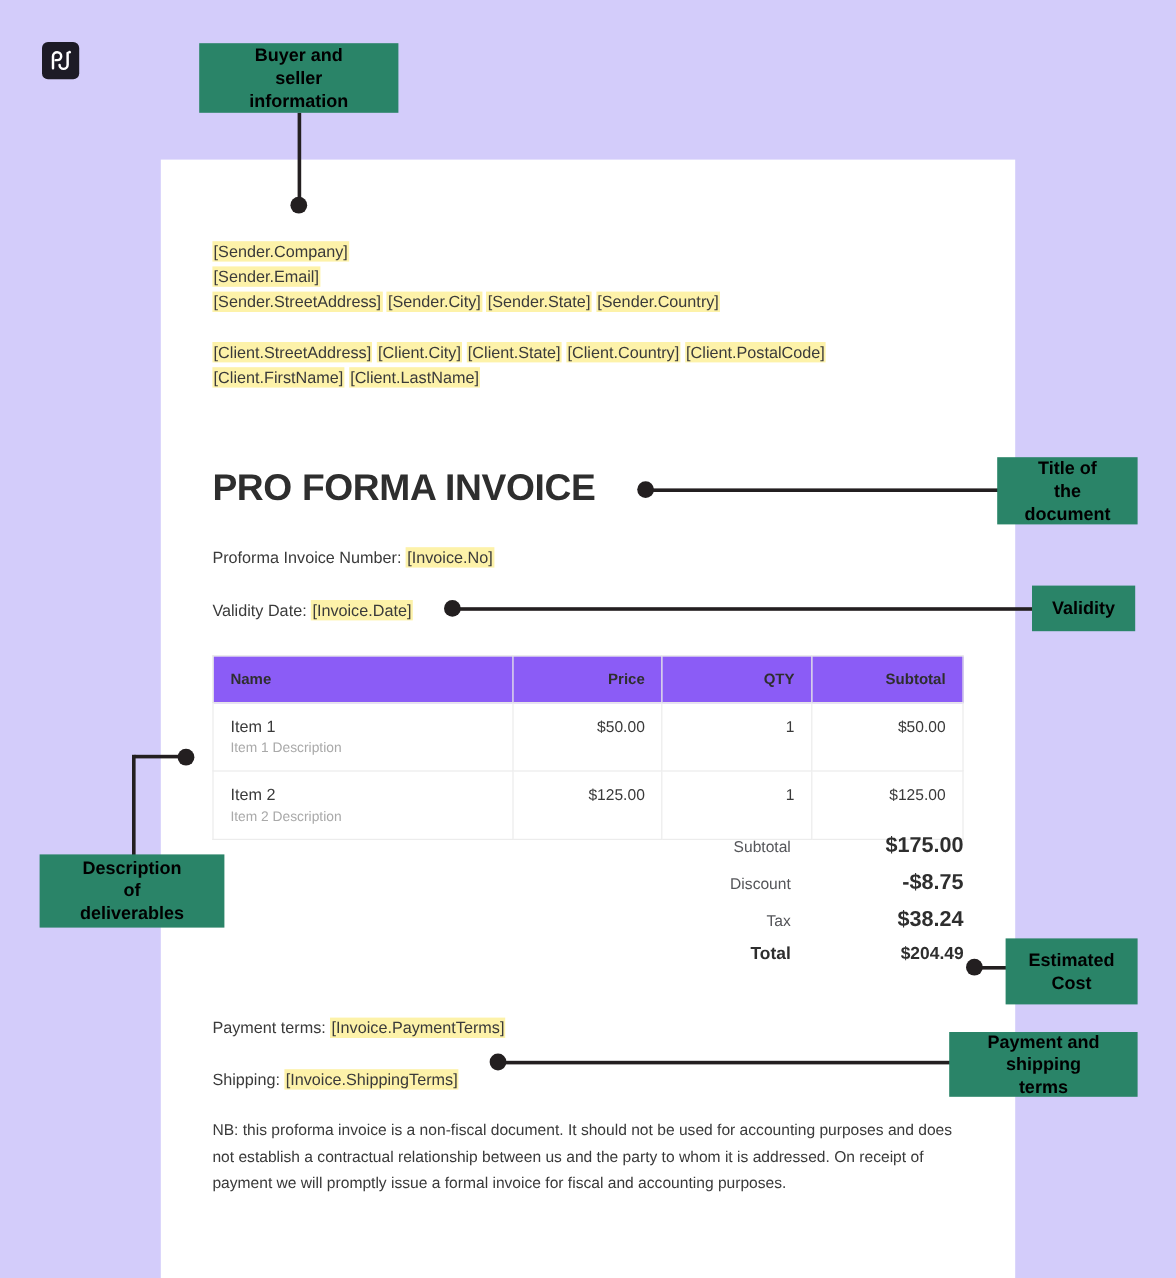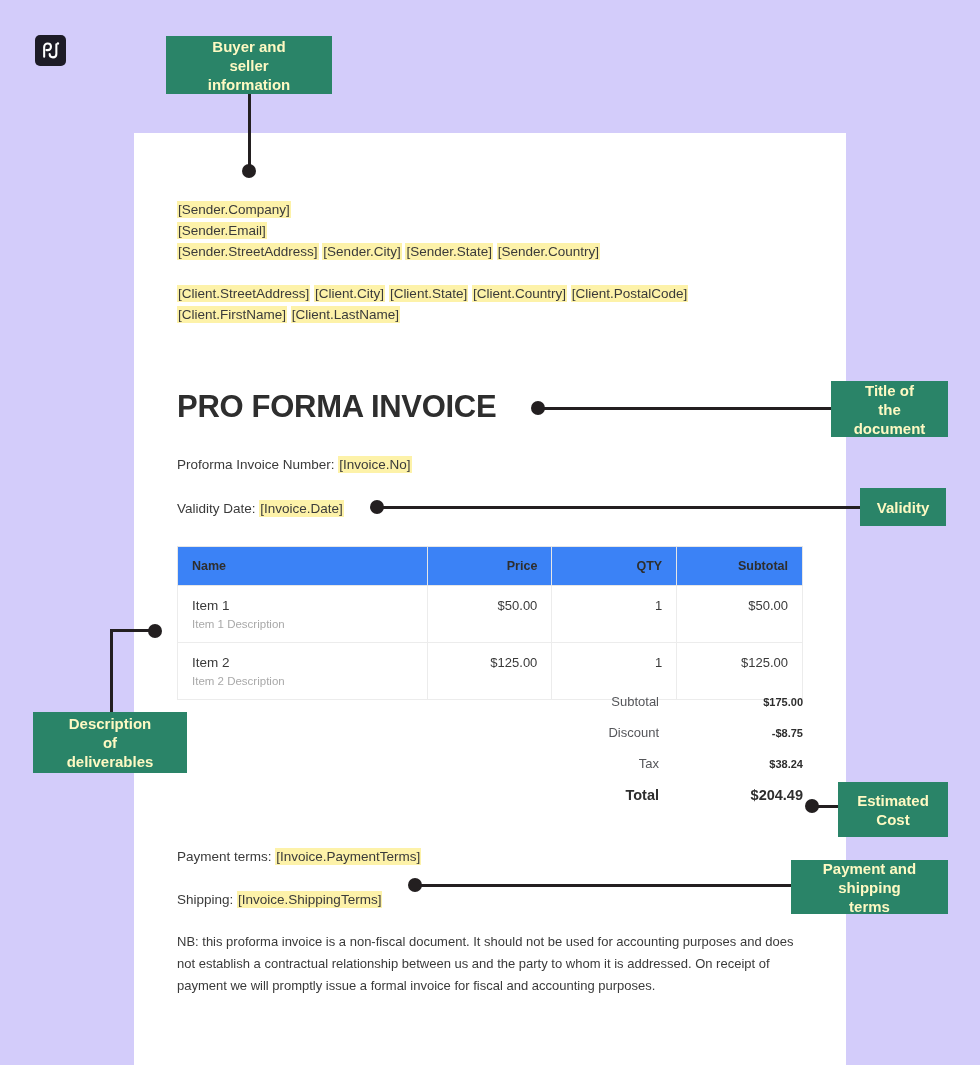--- a/index.html
+++ b/index.html
@@ -57,21 +57,21 @@
 
   
   #items-table {
     position: absolute; left: 43px; top: 413px;
     width: 626px;
     border-collapse: collapse;
     font-size: 13px;
     color: #3a3a3a;
   }
   #items-table th {
-    background: #3b82f6;
+    background: #8b5cf6;
     font-size: 12.5px;
     font-weight: bold;
     color: #2e2e2e;
     padding: 12px 14px;
     border: 1px solid #e6e6e6;
     text-align: right;
     white-space: nowrap;
   }
   #items-table th.col-name { text-align: left; }
   #items-table td {
@@ -90,39 +90,39 @@
   .w-qty { width: 125px; }
   .w-sub { width: 126px; }
 
   
   #totals { position: absolute; left: 43px; top: 561px; width: 626px; }
   .total-row {
     display: flex; justify-content: flex-end; align-items: baseline;
     height: 31px;
   }
   .total-label { width: 250px; text-align: right; font-size: 13px; color: #55565a; padding-right: 18px; }
-  .total-value { width: 126px; text-align: right; font-size: 11px; font-weight: bold; color: #2e2e2e; }
+  .total-value { width: 126px; text-align: right; font-size: 18px; font-weight: bold; color: #2e2e2e; }
   .total-row.grand .total-label { font-size: 14.5px; font-weight: bold; color: #2e2e2e; }
   .total-row.grand .total-value { font-size: 14.5px; }
 
   
   .terms-line { position: absolute; left: 43px; font-size: 13.5px; color: #3a3a3a; }
   #terms-payment { top: 716px; }
   #terms-shipping { top: 759px; }
 
   #nb-note {
     position: absolute; left: 43px; top: 798px; width: 620px;
     font-size: 13px; line-height: 22px; color: #3a3a3a;
   }
 
   
   .callout {
     position: absolute;
     background: #2a8468;
-    color: #fef9c3;
+    color: #000000;
     font-weight: bold;
     font-size: 15px;
     line-height: 19px;
     text-align: center;
     display: flex; align-items: center; justify-content: center;
     padding: 8px 28px;
     z-index: 5;
   }
 
   #callout-parties   { left: 166px; top: 36px;  width: 166px; height: 58px; }

